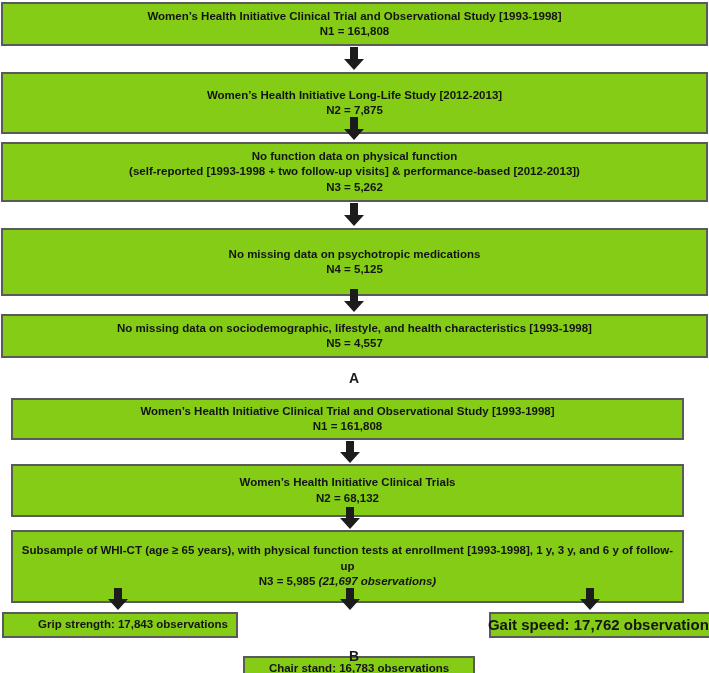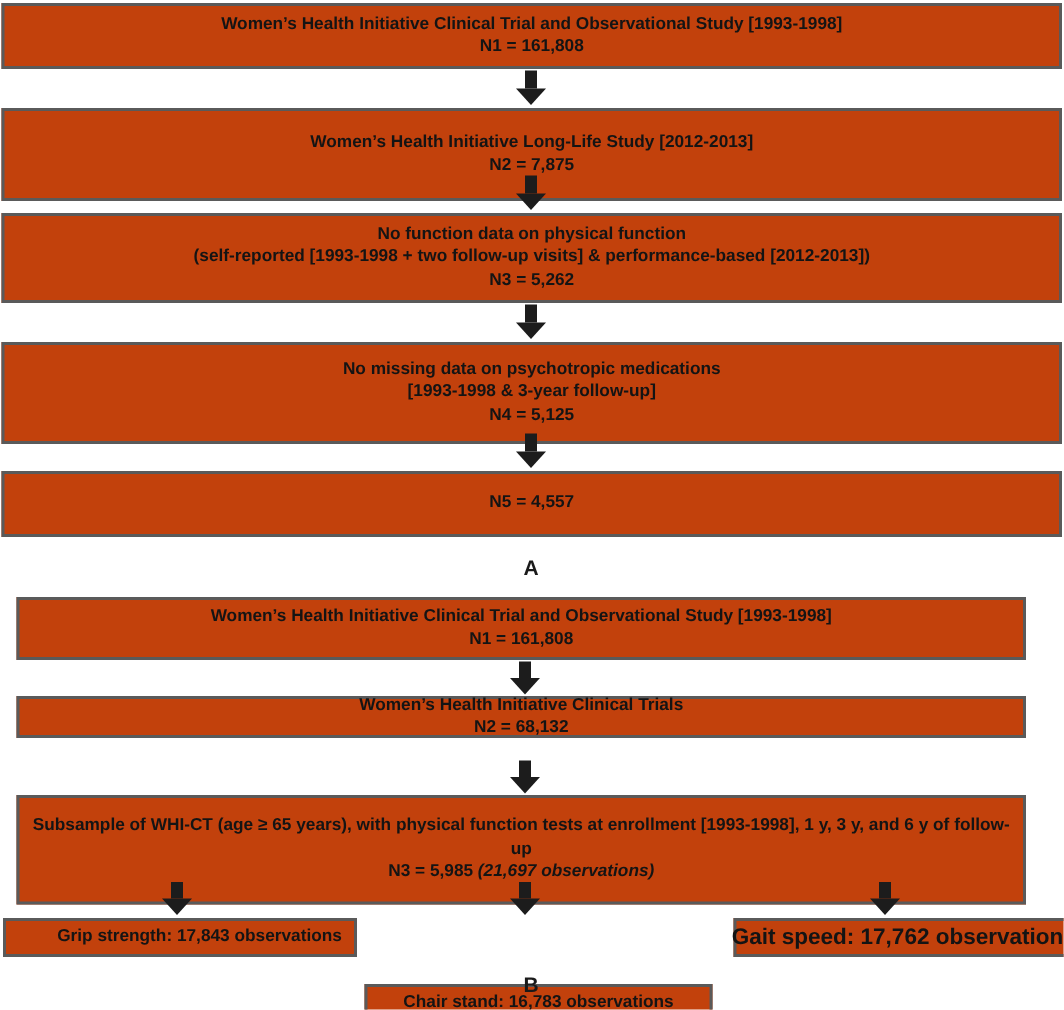--- a/index.html
+++ b/index.html
@@ -13,21 +13,21 @@
     position: relative;
     font-family: "Liberation Sans", sans-serif;
     color: #1a1a1a;
     overflow: hidden;
   }
 
   .flow-box {
     position: absolute;
     box-sizing: border-box;
     border: 2px solid #5a5a5a;
-    background: #c2410c;
+    background: #84cc16;
     display: flex;
     flex-direction: column;
     align-items: center;
     justify-content: center;
     text-align: center;
     font-weight: bold;
     font-size: 11.5px;
     line-height: 15.5px;
     color: #141414;
     padding: 0 6px;
@@ -106,46 +106,46 @@
   <span class="line">N3 = 5,262</span>
 </div>
 
 <div class="arrow" style="left:354px; top:203px;">
   <div class="shaft" style="height:12px;"></div>
   <div class="head" style="top:12px;"></div>
 </div>
 
 <div class="flow-box" style="left:1px; top:228px; width:707px; height:68px;">
   <span class="line">No missing data on psychotropic medications</span>
-  <span class="line">[1993-1998 &amp; 3-year follow-up]</span>
   <span class="line">N4 =  5,125</span>
 </div>
 
 <div class="arrow" style="left:354px; top:289px;">
   <div class="shaft" style="height:12px;"></div>
   <div class="head" style="top:12px;"></div>
 </div>
 
 <div class="flow-box" style="left:1px; top:314px; width:707px; height:44px;">
+  <span class="line">No missing data on sociodemographic, lifestyle, and health characteristics [1993-1998]</span>
   <span class="line">N5 = 4,557</span>
 </div>
 
 <div class="panel-label" style="left:334px; top:370px;">A</div>
 
 <div class="flow-box" style="left:11px; top:398px; width:673px; height:42px;">
   <span class="line">Women’s Health Initiative Clinical Trial and Observational Study [1993-1998]</span>
   <span class="line">N1 = 161,808</span>
 </div>
 
 <div class="arrow" style="left:350px; top:441px;">
   <div class="shaft" style="height:11px;"></div>
   <div class="head" style="top:11px;"></div>
 </div>
 
-<div class="flow-box" style="left:11px; top:464px; width:673px; height:28px;">
+<div class="flow-box" style="left:11px; top:464px; width:673px; height:53px;">
   <span class="line">Women’s Health Initiative Clinical Trials</span>
   <span class="line">N2 = 68,132</span>
 </div>
 
 <div class="arrow" style="left:350px; top:507px;">
   <div class="shaft" style="height:11px;"></div>
   <div class="head" style="top:11px;"></div>
 </div>
 
 <div class="flow-box" style="left:11px; top:530px; width:673px; height:73px; padding:0 8px;">

